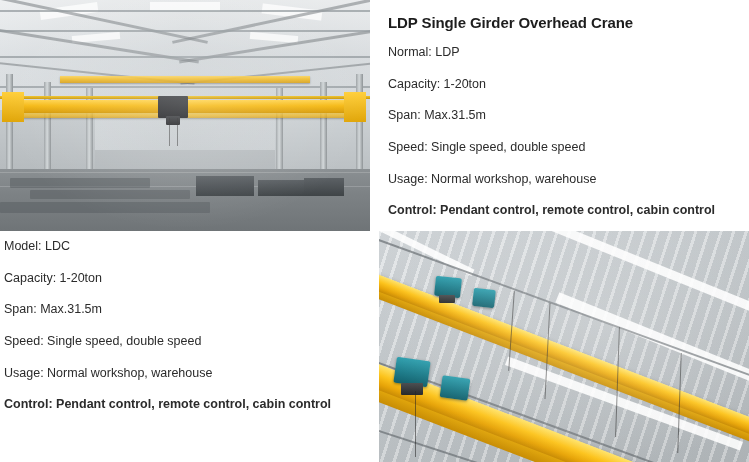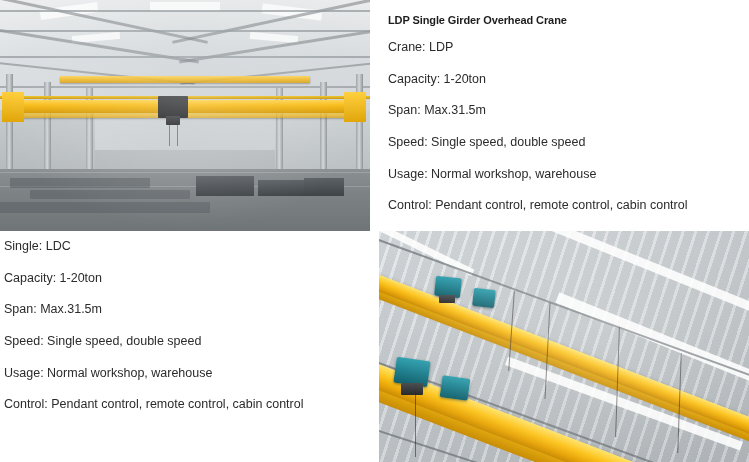--- a/index.html
+++ b/index.html
@@ -35,33 +35,33 @@
   }
   .info {
     flex: 1 1 auto;
     padding: 8px 10px 8px 18px;
     box-sizing: border-box;
   }
   .info.left {
     padding-left: 4px;
   }
   .title {
-    font-size: 11px;
+    font-size: 15px;
     font-weight: bold;
     color: #1d1d1d;
     margin: 6px 0 14px 0;
     letter-spacing: -0.1px;
   }
   .spec {
     font-size: 12.5px;
     color: #2b2b2b;
     margin: 0 0 16px 0;
     line-height: 1.25;
   }
-  .spec:last-child { margin-bottom: 0; }
+  .spec:last-child { margin-bottom: 0; font-weight: bold; }
 
   
   .photo1 {
     background: linear-gradient(#cfd3d6 0%, #c2c7ca 35%, #b9bec1 60%, #a9aeb1 100%);
   }
   .p1-ceiling {
     position: absolute; left: 0; top: 0; width: 370px; height: 150px;
     background:
       linear-gradient(180deg, rgba(255,255,255,0.55) 0%, rgba(235,238,240,0.25) 40%, rgba(180,185,188,0.1) 100%),
       linear-gradient(90deg, #d8dcdf 0%, #c8cdd0 50%, #d2d6d9 100%);
@@ -251,33 +251,33 @@
       <div class="p1-mat" style="left:30px;  top:190px; width:160px; height:9px;"></div>
       <div class="p1-mat" style="left:0px;   top:202px; width:210px; height:11px;"></div>
       <div class="p1-dark-stack" style="left:196px; top:176px; width:58px; height:20px;"></div>
       <div class="p1-dark-stack" style="left:258px; top:180px; width:46px; height:16px;"></div>
       <div class="p1-dark-stack" style="left:304px; top:178px; width:40px; height:18px;"></div>
       <div class="p1-haze"></div>
     </div>
 
     <div class="info">
       <div class="title">LDP Single Girder Overhead Crane</div>
-      <p class="spec">Crane: LDP</p>
+      <p class="spec">Normal: LDP</p>
       <p class="spec">Capacity: 1-20ton</p>
       <p class="spec">Span: Max.31.5m</p>
       <p class="spec">Speed: Single speed, double speed</p>
       <p class="spec">Usage: Normal workshop, warehouse</p>
       <p class="spec">Control: Pendant control, remote control, cabin control</p>
     </div>
   </div>
 
   <div class="row row-bottom">
 
     <div class="info left">
-      <p class="spec">Single: LDC</p>
+      <p class="spec">Model: LDC</p>
       <p class="spec">Capacity: 1-20ton</p>
       <p class="spec">Span: Max.31.5m</p>
       <p class="spec">Speed: Single speed, double speed</p>
       <p class="spec">Usage: Normal workshop, warehouse</p>
       <p class="spec">Control: Pendant control, remote control, cabin control</p>
     </div>
 
     <div class="media photo2">
       <div class="p2-roof"></div>
 

